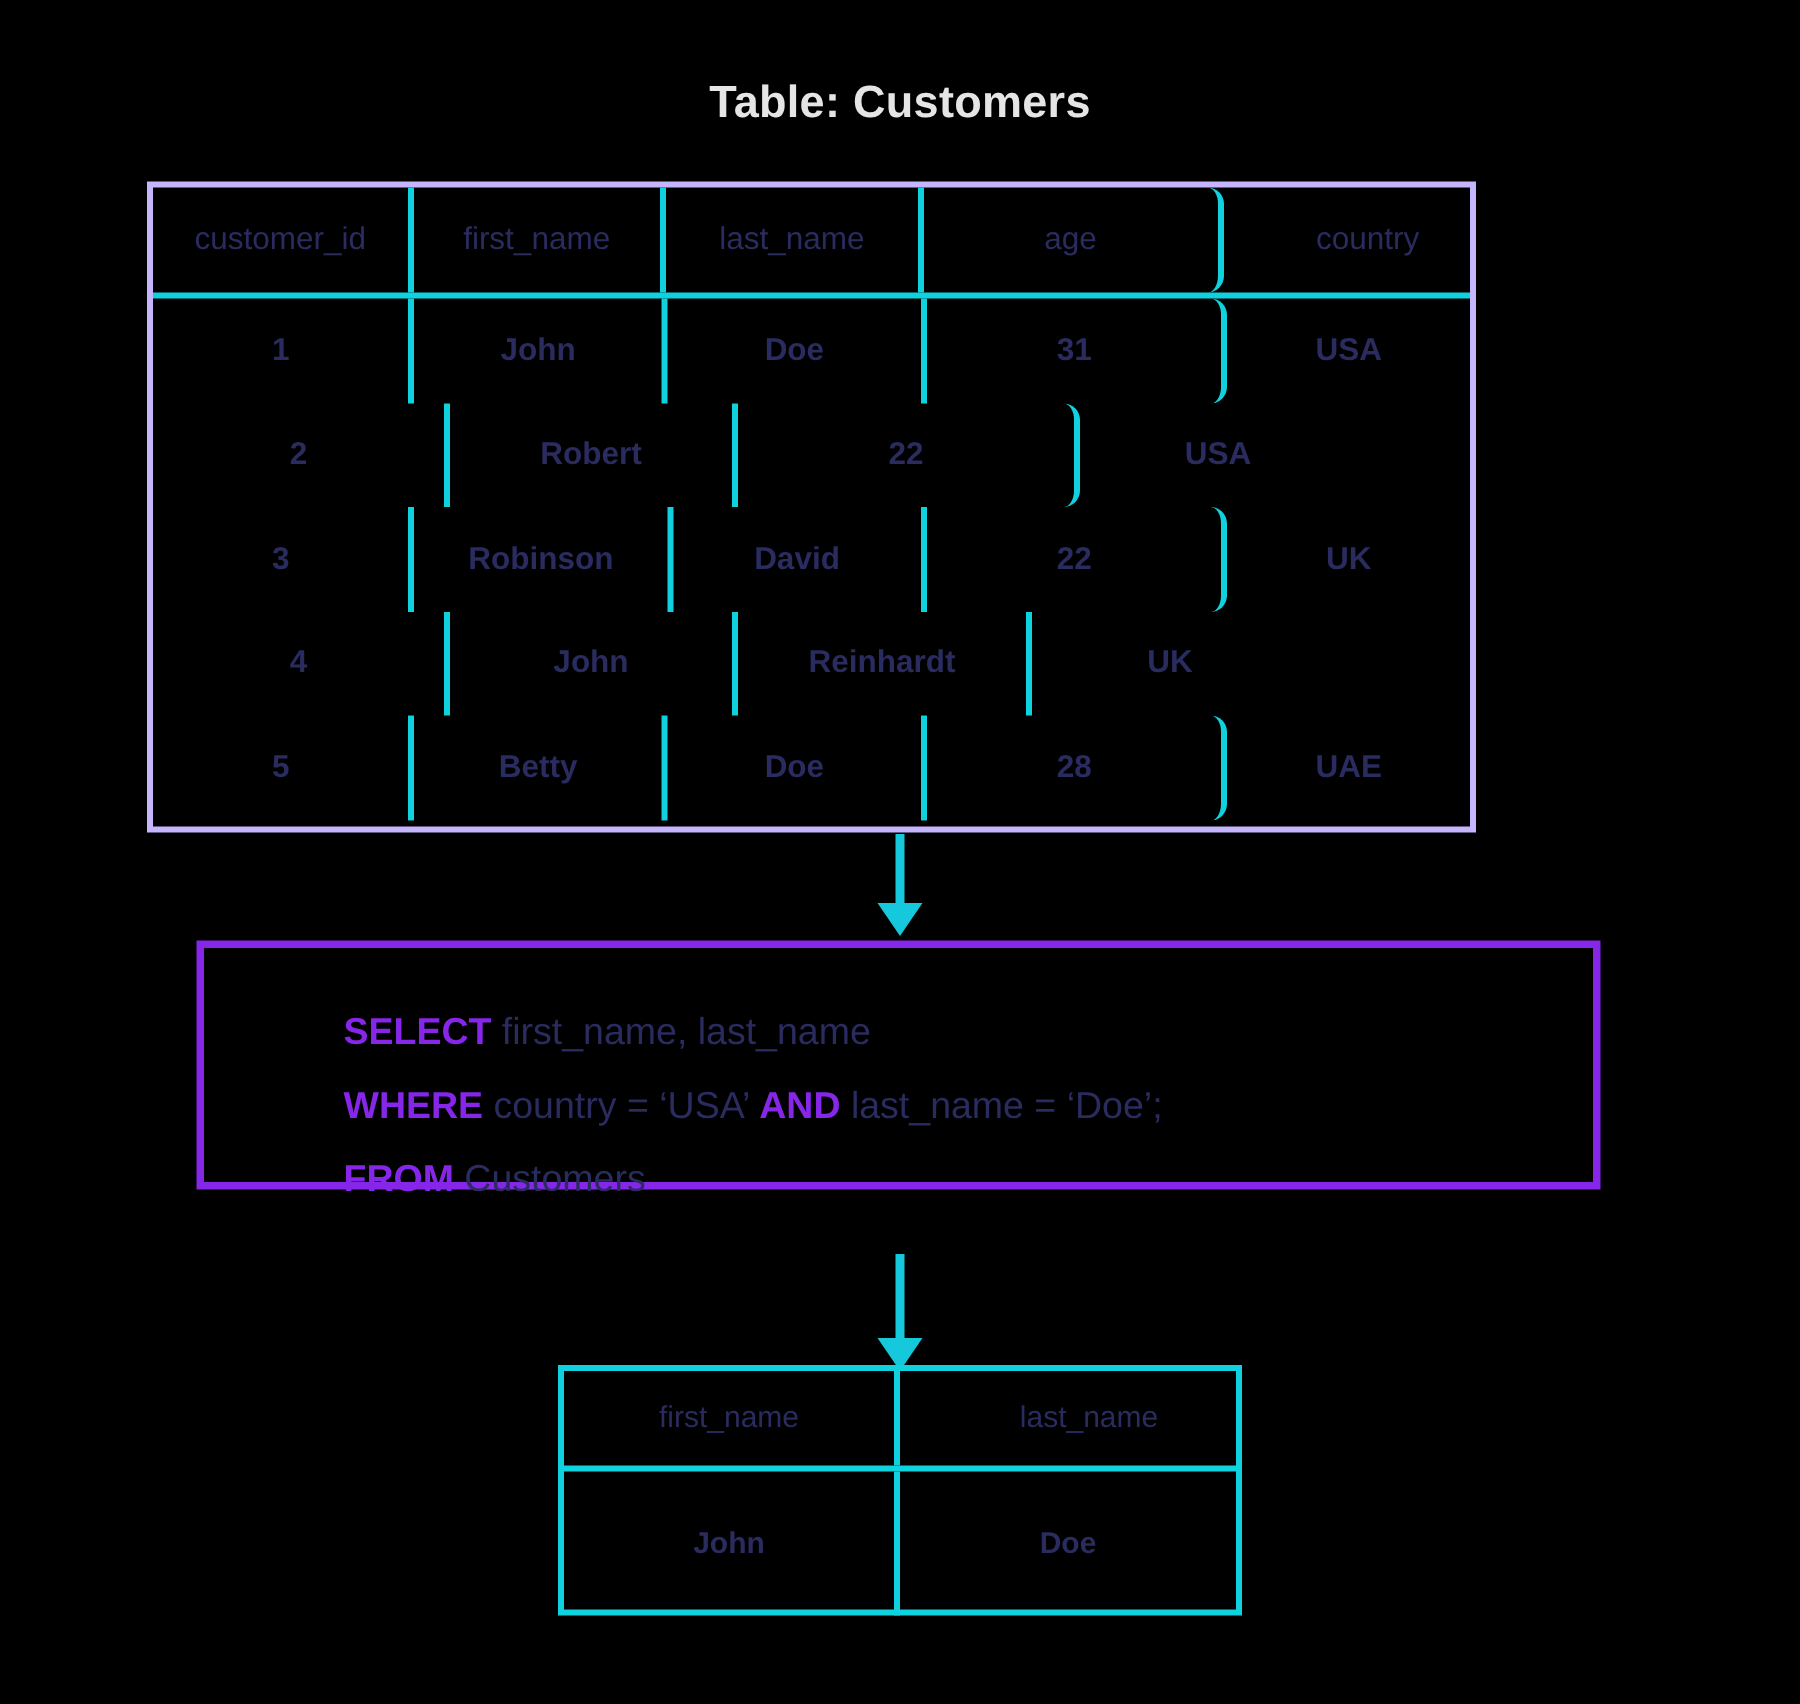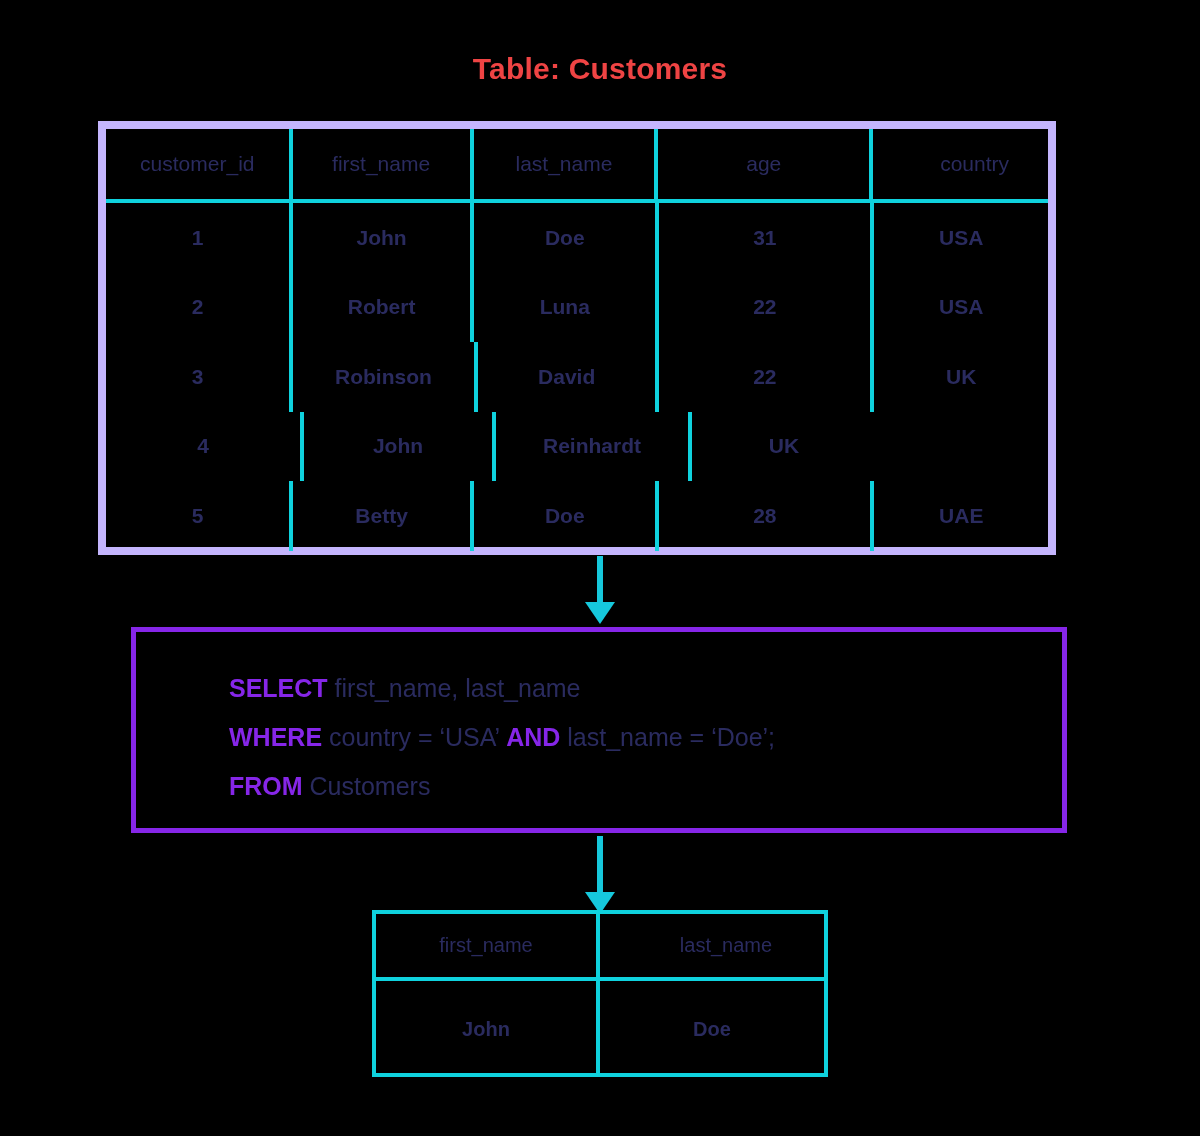--- a/index.html
+++ b/index.html
@@ -26,31 +26,31 @@
   
   .page-title {
     position: absolute;
     left: 0;
     top: 52px;
     width: 1200px;
     text-align: center;
     font-size: 30px;
     font-weight: 700;
     letter-spacing: 0.2px;
-    color: #ef4444;
+    color: #e5e5e5;
   }
 
   
   .source-table {
     position: absolute;
     left: 98px;
     top: 121px;
-    width: 958px;
+    width: 886px;
     height: 434px;
-    border: 8px solid #c4b5fd;
+    border: 4px solid #c4b5fd;
     box-sizing: border-box;
   }
   .source-table .thead {
     display: flex;
     height: 70px;
     border-bottom: 4px solid #0fd2de;
   }
   .source-table .tbody-rows {
     display: block;
   }
@@ -77,21 +77,21 @@
     font-size: 21px;
     font-weight: 700;
     border-right: 4px solid #0fd2de;
   }
   .trow .cell:last-child { border-right: none; }
 
   
   .c-id      { width: 198px; }
   .c-first   { width: 192px; }
   .c-last    { width: 196px; }
-  .c-age     { width: 228px; }
+  .c-age     { width: 228px; border-radius: 11px; }
   .c-country { width: 184px; }
 
   
   .arrow {
     position: absolute;
     width: 30px;
   }
   .arrow .shaft {
     position: absolute;
     left: 12px;
@@ -115,21 +115,21 @@
   #arrow-bottom { left: 585px; top: 836px; height: 82px; }
   #arrow-bottom .shaft { height: 58px; }
   #arrow-bottom .head  { top: 56px; }
 
   
   .query-box {
     position: absolute;
     left: 131px;
     top: 627px;
     width: 936px;
-    height: 206px;
+    height: 166px;
     border: 5px solid #8626e8;
     box-sizing: border-box;
   }
   .query-lines {
     position: absolute;
     left: 93px;
     top: 32px;
     right: 10px;
   }
   .qline {
@@ -194,21 +194,20 @@
       <div class="trow">
         <div class="cell c-id">1</div>
         <div class="cell c-first">John</div>
         <div class="cell c-last">Doe</div>
         <div class="cell c-age">31</div>
         <div class="cell c-country">USA</div>
       </div>
       <div class="trow">
         <div class="cell c-id">2</div>
         <div class="cell c-first">Robert</div>
-        <div class="cell c-last">Luna</div>
         <div class="cell c-age">22</div>
         <div class="cell c-country">USA</div>
       </div>
       <div class="trow">
         <div class="cell c-id">3</div>
         <div class="cell c-last">Robinson</div>
         <div class="cell c-first">David</div>
         <div class="cell c-age">22</div>
         <div class="cell c-country">UK</div>
       </div>

